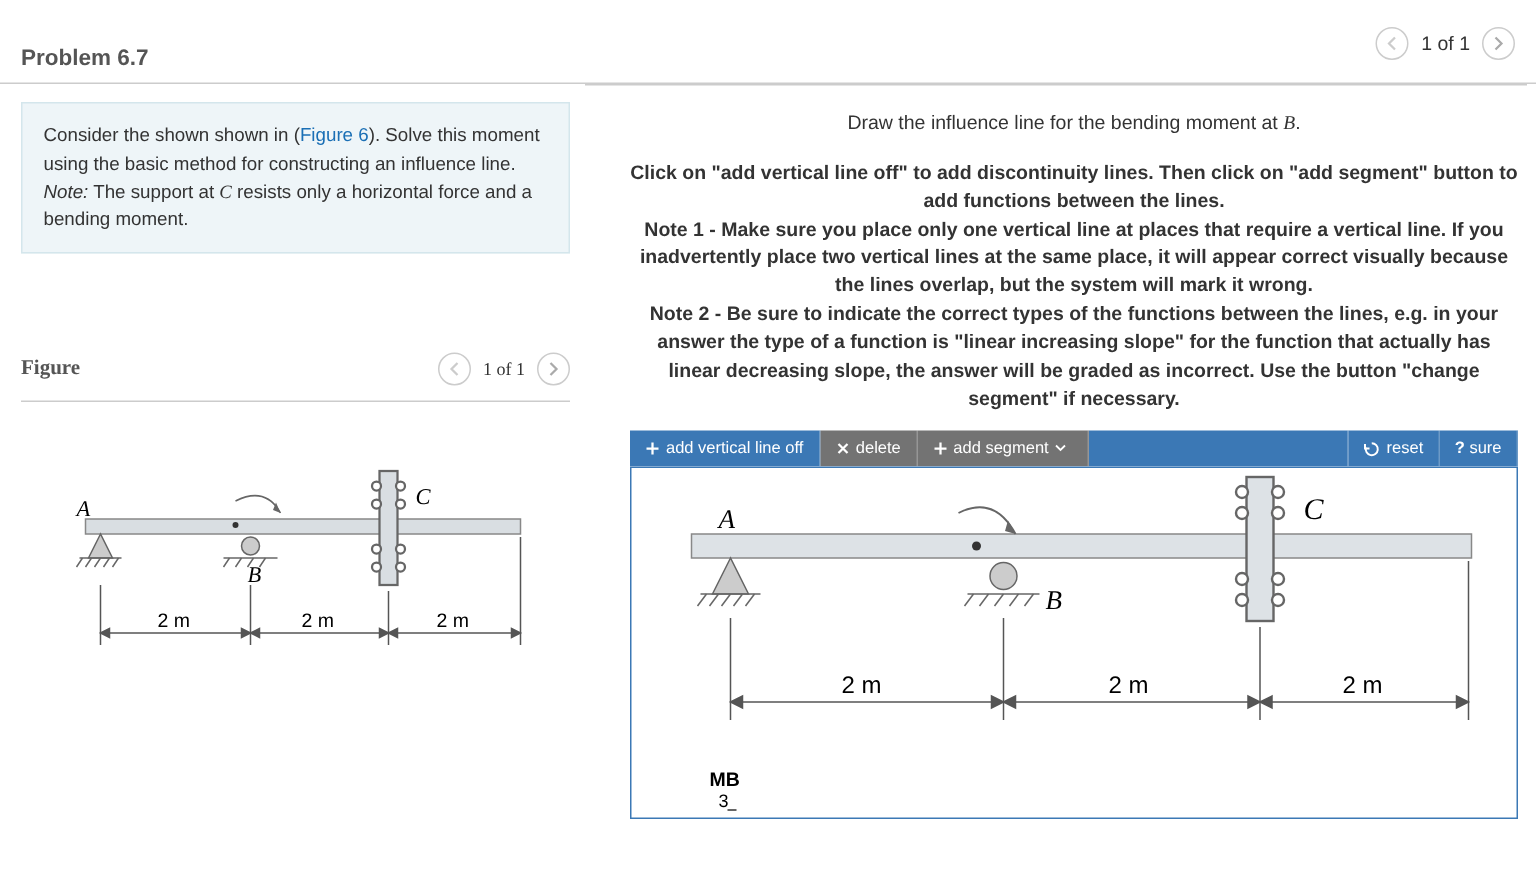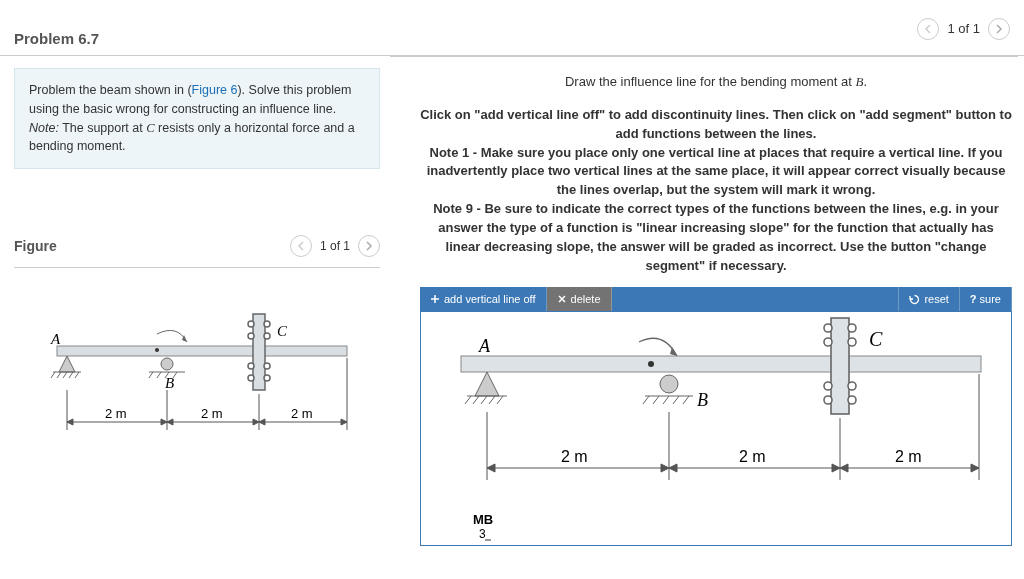--- a/index.html
+++ b/index.html
@@ -7,21 +7,21 @@
   .header { display: flex; justify-content: space-between; align-items: center; padding: 10px 14px 8px; border-bottom: 1px solid #ccc; }
   .header h1 { font-size: 15px; font-weight: bold; color: #555; margin-top: 20px; }
   .pager { display: flex; align-items: center; gap: 8px; font-size: 13px; color: #333; }
   .circ-btn { width: 22px; height: 22px; border-radius: 50%; border: 1px solid #ccc; background: #fff; display: flex; align-items: center; justify-content: center; cursor: pointer; color: #999; font-size: 12px; }
   .circ-btn.light { color: #ccc; }
   .main { display: flex; }
   .leftcol { width: 390px; padding: 12px 10px 10px 14px; }
   .promptbox { background: #eef5f8; border: 1px solid #d4e6ec; padding: 12px 14px; font-size: 12.5px; line-height: 1.5; color: #333; }
   .promptbox em { font-style: italic; }
   .fig-link { color: #1a6fb5; }
-  .figure-hdr { display: flex; justify-content: space-between; align-items: center; margin-top: 60px; padding: 6px 0 10px; border-bottom: 1px solid #ccc; }
+  .figure-hdr { display: flex; justify-content: space-between; align-items: center; margin-top: 60px; padding: 6px 0 10px; border-bottom: 1px solid #ccc; font-family: Liberation Serif, serif; }
   .figure-hdr .ftitle { font-size: 14px; font-weight: bold; color: #555; }
   .figure-hdr .pager { font-size: 12px; }
   .figure-img { margin-top: 26px; display:flex; justify-content:center; }
   .rightcol { flex: 1; padding: 0 0 0 0; }
   .part-title { font-size: 13px; font-weight: bold; padding: 14px 0 10px 30px; color: #333; position: relative; }
   .drop-arrow { position:absolute; left: 4px; top: 16px; width:0; height:0; border-left:4px solid transparent; border-right:4px solid transparent; border-top:5px solid #333; }
   .divider { border-top: 1px solid #ccc; margin: 0 6px 0 0; }
   .instructions { padding: 16px 12px 6px 30px; font-size: 13px; line-height: 1.45; text-align: center; }
   .instr-first { margin-bottom: 14px; }
   .instructions b { font-weight: bold; }
@@ -50,21 +50,21 @@
       <svg width="8" height="10" viewBox="0 0 8 10">
           <path d="M2 1 L6 5 L2 9" stroke="#aaa" stroke-width="1.5" fill="none"></path>
         </svg>
     </div>
   </div>
 </div>
 
 <div class="main">
   <div class="leftcol">
     <div class="promptbox">
-      <span>Problem the beam shown in (</span><span class="fig-link">Figure 6</span><span>). Solve this problem using the basic wrong for constructing an influence line. </span><em>Note:</em><span> The support at </span><span class="ital">C</span><span> resists only a horizontal force and a bending moment.</span>
+      <span>Consider the shown shown in (</span><span class="fig-link">Figure 6</span><span>). Solve this moment using the basic method for constructing an influence line. </span><em>Note:</em><span> The support at </span><span class="ital">C</span><span> resists only a horizontal force and a bending moment.</span>
     </div>
 
     <div class="figure-hdr">
       <span class="ftitle">Figure</span>
       <div class="pager">
         <div class="circ-btn light">
           <svg width="8" height="10" viewBox="0 0 8 10">
               <path d="M6 1 L2 5 L6 9" stroke="#ccc" stroke-width="1.5" fill="none"></path>
             </svg>
         </div>
@@ -144,35 +144,44 @@
   </div>
 
   <div class="rightcol">
     <div class="divider"></div>
     <div class="instructions">
       <div class="instr-first">
         <span>Draw the influence line for the bending moment at </span><span class="ital">B</span><span>.</span>
       </div>
       <b><span>Click on "add vertical line off" to add discontinuity lines. Then click on "add segment" button to add functions between the lines.</span></b><br>
       <b><span>Note 1 - Make sure you place only one vertical line at places that require a vertical line. If you inadvertently place two vertical lines at the same place, it will appear correct visually because the lines overlap, but the system will mark it wrong.</span></b><br>
-      <b><span>Note 9 - Be sure to indicate the correct types of the functions between the lines, e.g. in your answer the type of a function is "linear increasing slope" for the function that actually has linear decreasing slope, the answer will be graded as incorrect. Use the button "change segment" if necessary.</span></b>
+      <b><span>Note 2 - Be sure to indicate the correct types of the functions between the lines, e.g. in your answer the type of a function is "linear increasing slope" for the function that actually has linear decreasing slope, the answer will be graded as incorrect. Use the button "change segment" if necessary.</span></b>
     </div>
 
     <div class="toolbar">
       <div class="tb-item tb-blue">
         <svg width="10" height="10">
             <path d="M5 1v8M1 5h8" stroke="#fff" stroke-width="1.5"></path>
           </svg>
         <span>add vertical line off</span>
       </div>
       <div class="tb-item tb-gray">
         <svg width="10" height="10">
             <path d="M2 2l6 6M8 2l-6 6" stroke="#fff" stroke-width="1.5"></path>
           </svg>
         <span>delete</span>
+      </div>
+      <div class="tb-item tb-gray">
+        <svg width="10" height="10">
+            <path d="M5 1v8M1 5h8" stroke="#fff" stroke-width="1.5"></path>
+          </svg>
+        <span>add segment</span>
+        <svg width="8" height="8" style="margin-left:4px">
+            <path d="M1 2l3 3 3-3" stroke="#fff" fill="none" stroke-width="1.2"></path>
+          </svg>
       </div>
       <div class="tb-spacer"></div>
       <div class="tb-item tb-blue">
         <svg width="11" height="11">
             <path d="M5.5 1.5a4 4 0 1 1-3.8 2.8" stroke="#fff" fill="none" stroke-width="1.3"></path>
             <path d="M1 2v3h3" stroke="#fff" fill="none" stroke-width="1.3"></path>
           </svg>
         <span>reset</span>
       </div>
       <div class="tb-item tb-blue">

